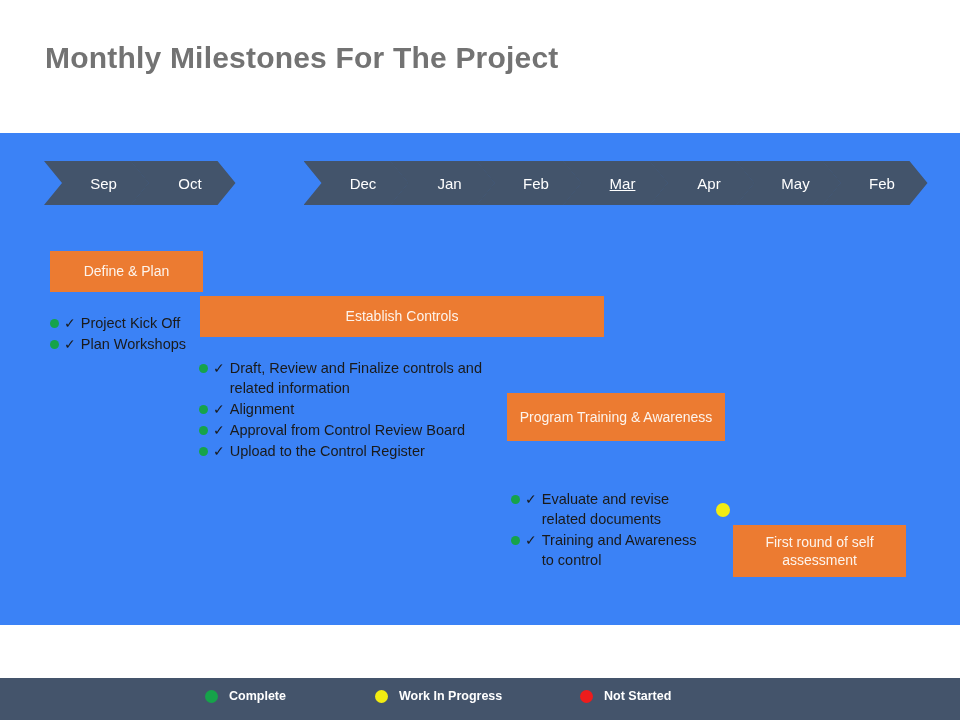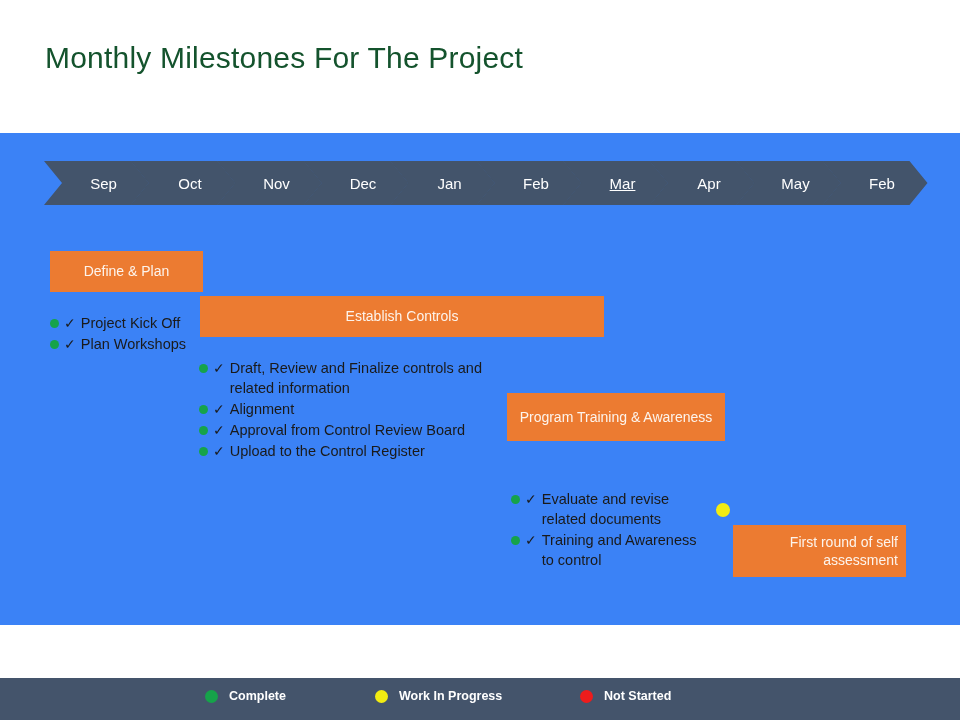--- a/index.html
+++ b/index.html
@@ -19,22 +19,22 @@
   #header {
     position: absolute;
     left: 0; top: 0;
     width: 960px; height: 133px;
     background: #ffffff;
   }
   #page-title {
     position: absolute;
     left: 45px; top: 41px;
     font-size: 30px;
-    font-weight: normal;
-    color: #14532d;
+    font-weight: bold;
+    color: #737373;
     letter-spacing: 0.2px;
     white-space: nowrap;
   }
 
   
   #body-panel {
     position: absolute;
     left: 0; top: 133px;
     width: 960px; height: 492px;
     background: #3b82f6;
@@ -68,21 +68,21 @@
 
   
   .phase-bar {
     position: absolute;
     background: #ec7b31;
     color: #fdf4ec;
     font-size: 14px;
     display: flex;
     align-items: center;
     justify-content: center;
-    text-align: right;
+    text-align: center;
     box-sizing: border-box;
     padding: 4px 8px;
     line-height: 1.3;
   }
 
   
   .bullet-group {
     position: absolute;
   }
   .bullet-item {
@@ -152,23 +152,20 @@
 
 <div id="body-panel">
 
   <div id="timeline">
       <div class="chevron first" style="left: 0px; width: 105px; z-index: 10; background: rgb(67, 84, 107);">
         <span>Sep</span>
       </div>
       <div class="chevron" style="left: 86.5px; width: 105px; z-index: 9; background: rgb(67, 84, 107);">
         <span>Oct</span>
       </div>
-      <div class="chevron" style="left: 173px; width: 105px; z-index: 8; background: rgb(67, 84, 107);">
-        <span>Nov</span>
-      </div>
       <div class="chevron" style="left: 259.5px; width: 105px; z-index: 7; background: rgb(67, 84, 107);">
         <span>Dec</span>
       </div>
       <div class="chevron" style="left: 346px; width: 105px; z-index: 6; background: rgb(67, 84, 107);">
         <span>Jan</span>
       </div>
       <div class="chevron" style="left: 432.5px; width: 105px; z-index: 5; background: rgb(67, 84, 107);">
         <span>Feb</span>
       </div>
       <div class="chevron" style="left: 519px; width: 105px; z-index: 4; background: rgb(67, 84, 107); text-decoration: underline;">

